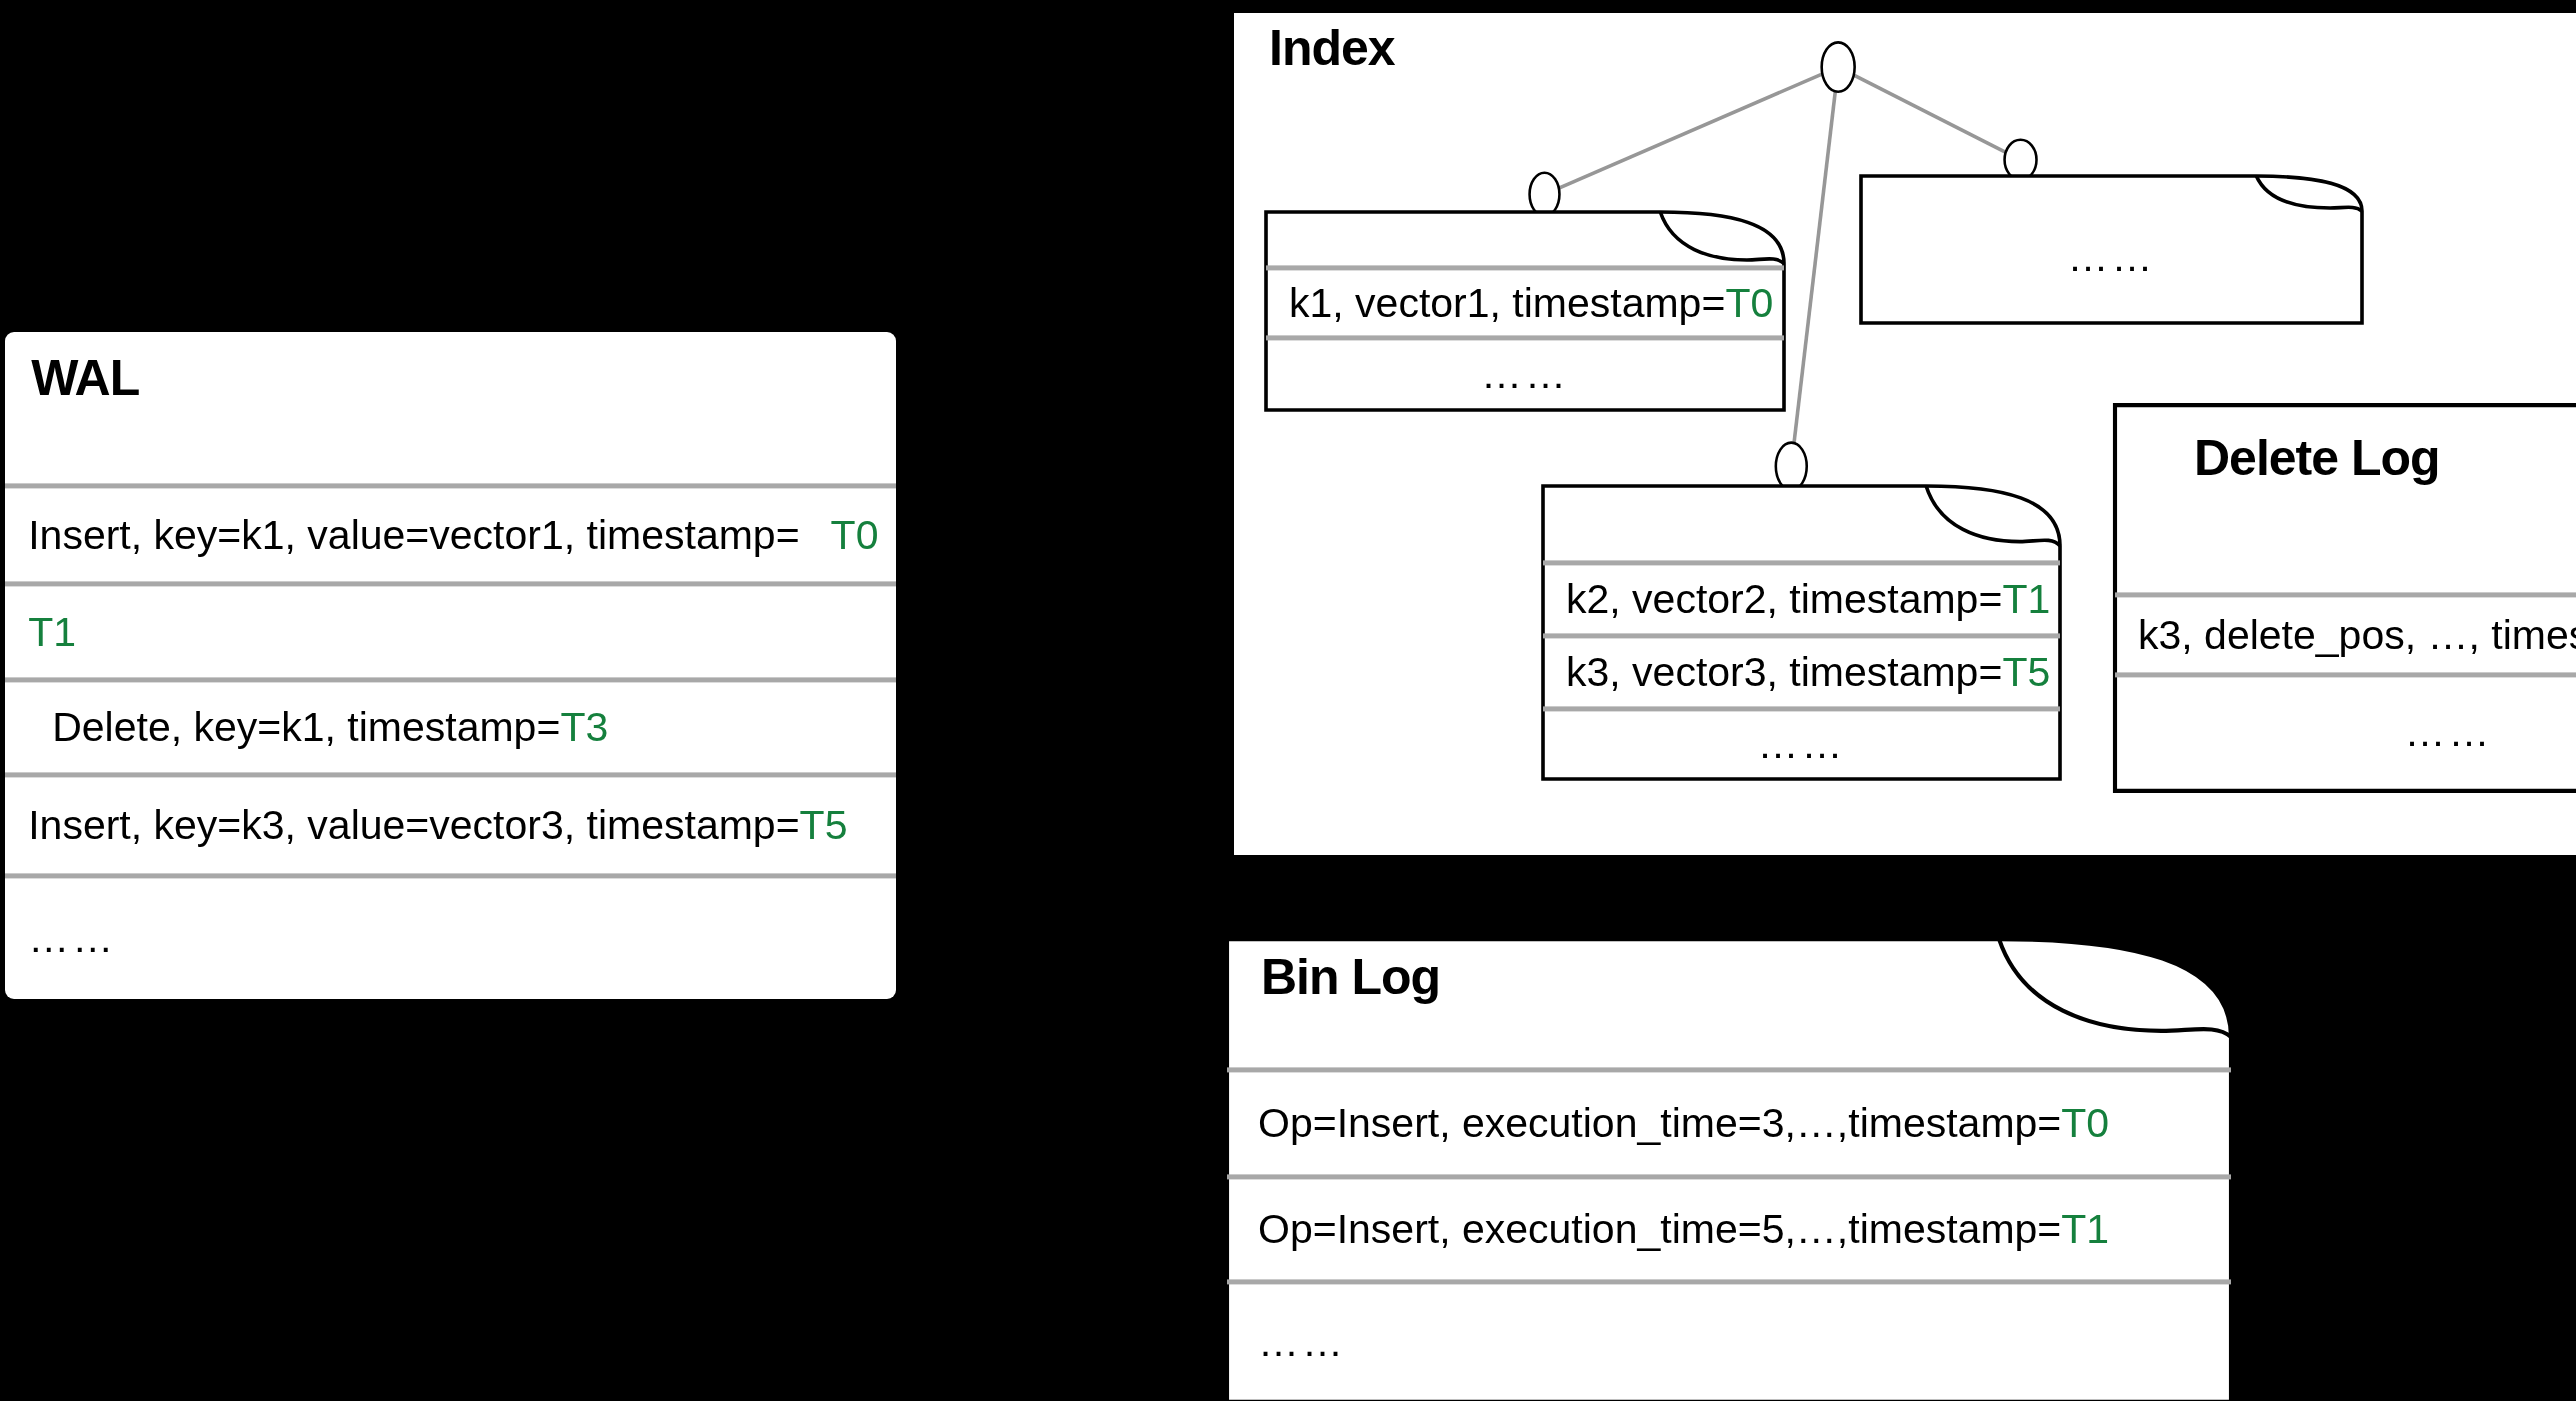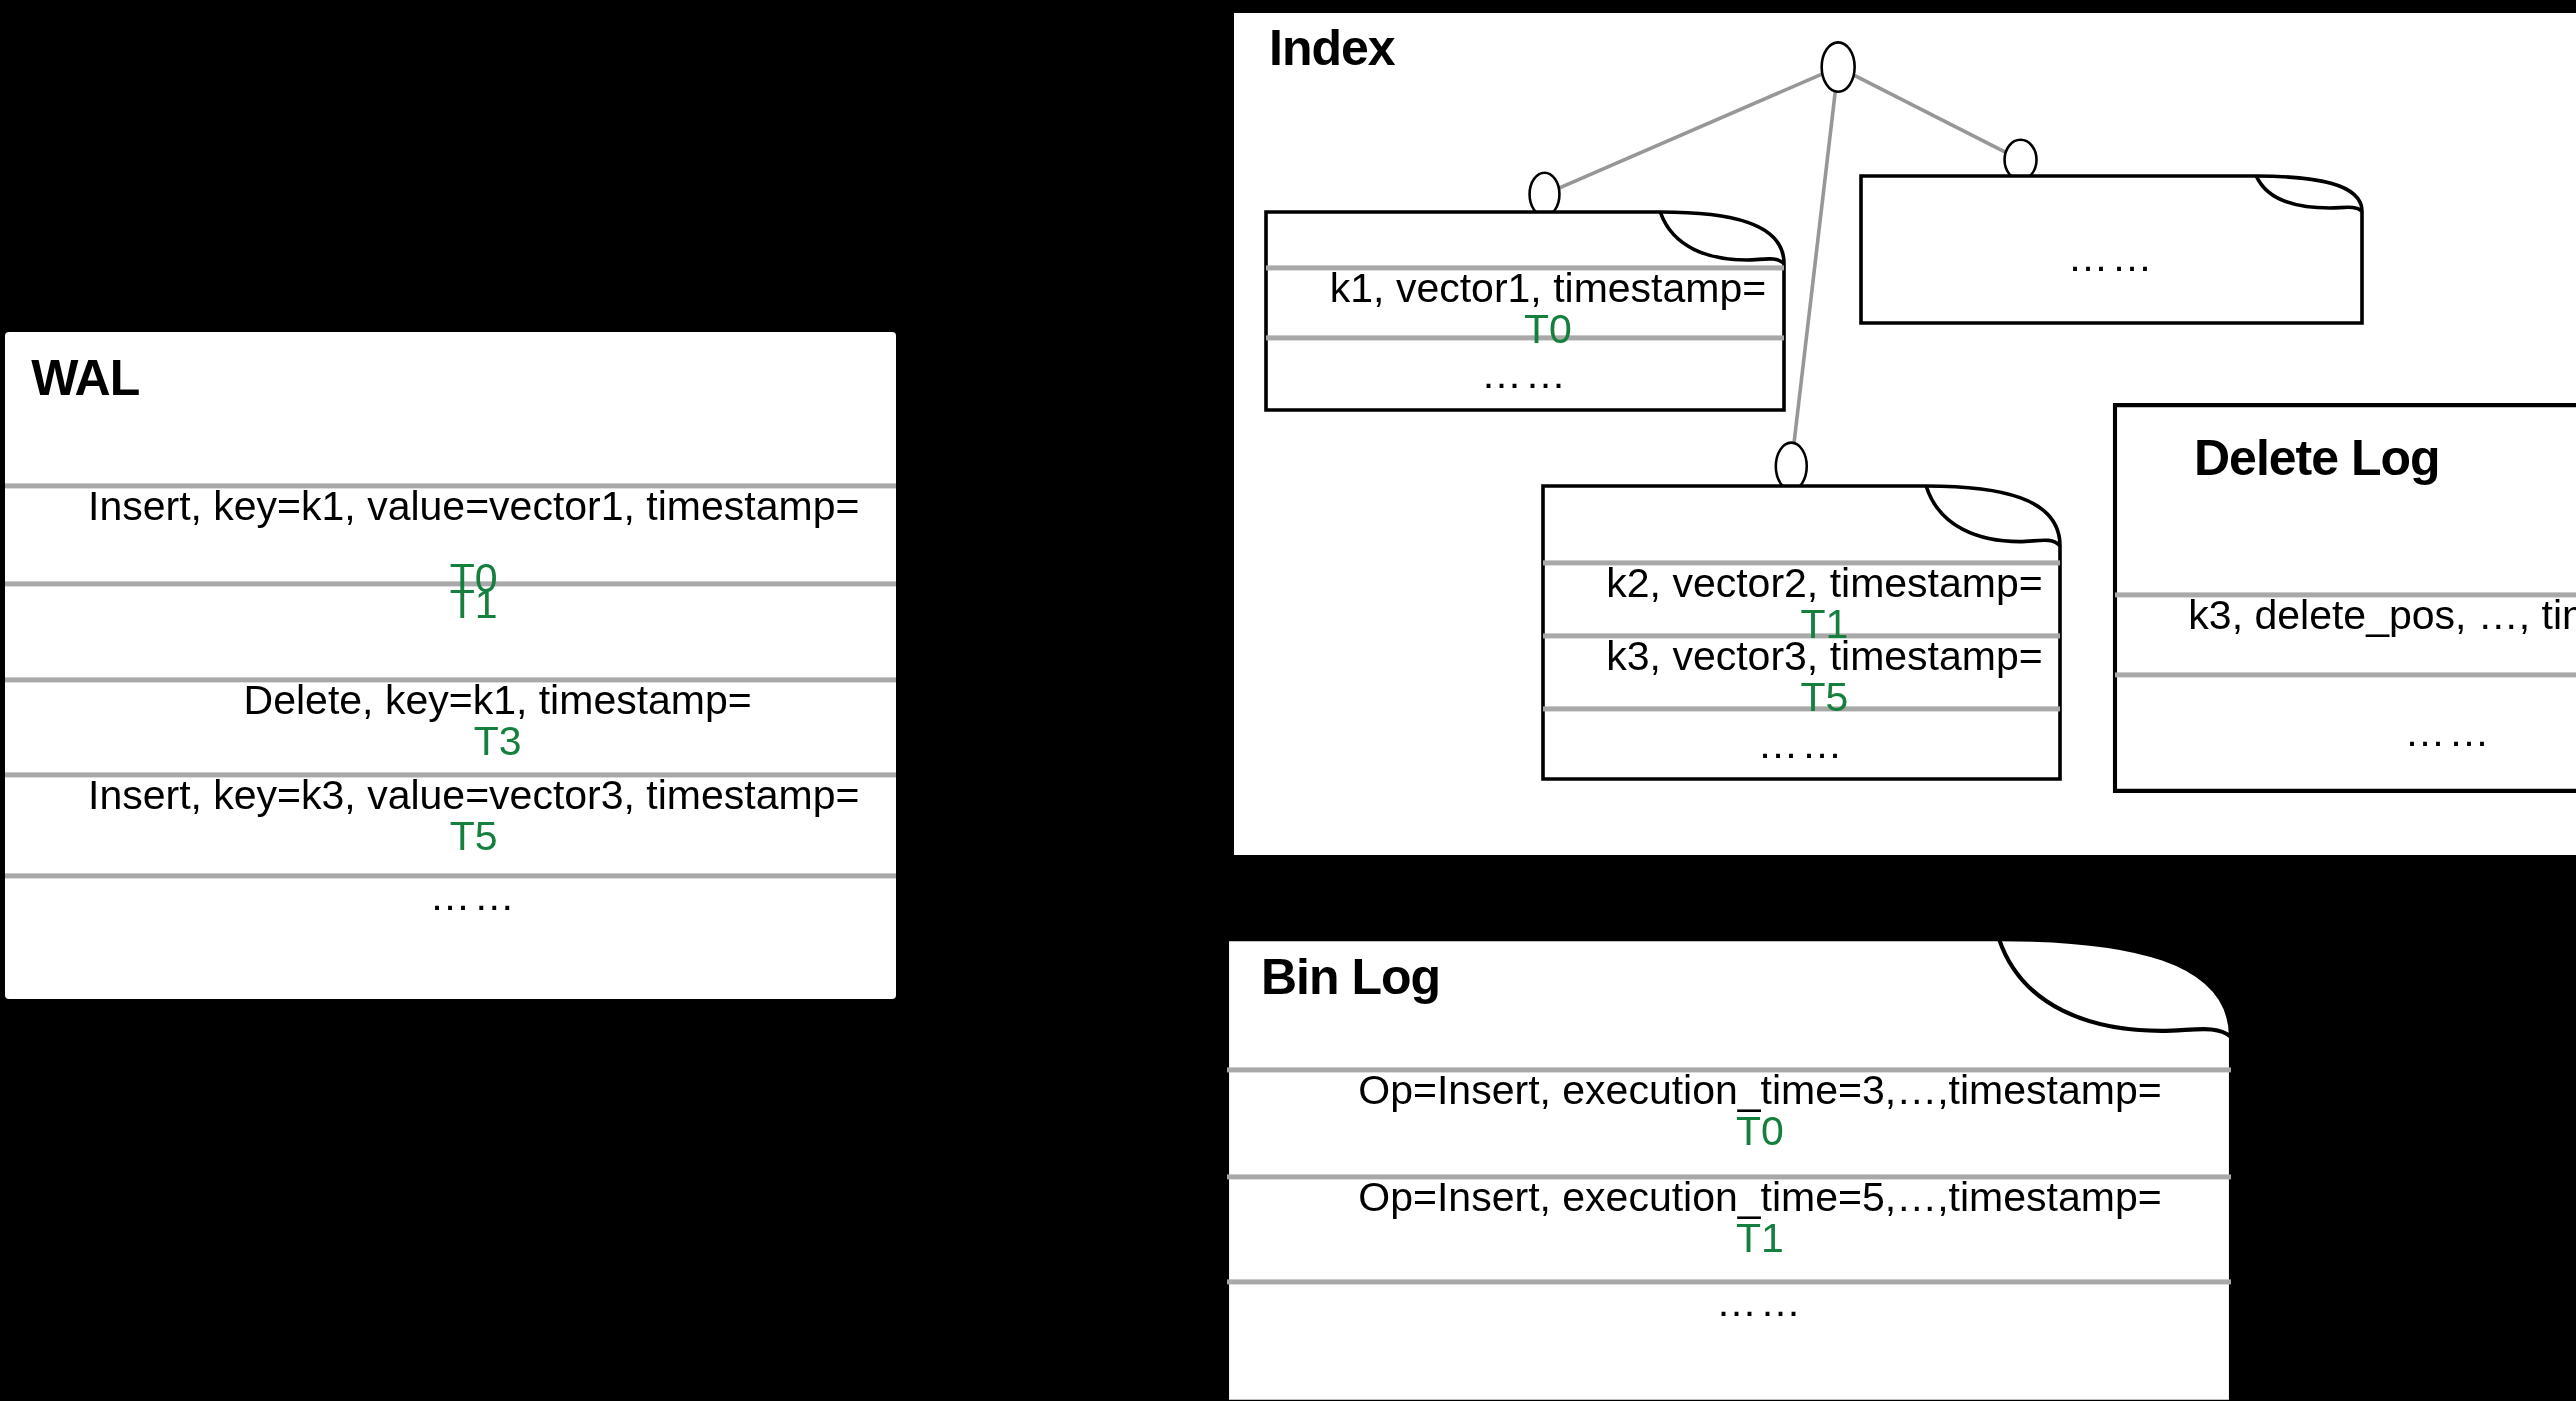--- a/index.html
+++ b/index.html
@@ -3,36 +3,36 @@
 <meta charset="utf-8">
 <style>
   html,body{margin:0;padding:0;background:#000;}
   #canvas{
     position:relative;width:2817px;height:1402px;background:#000;overflow:hidden;
     font-family:"Liberation Sans", sans-serif;color:#000;
   }
   .panel{position:absolute;background:#fff;}
   .box-title{position:absolute;font-weight:bold;font-size:50px;line-height:1;letter-spacing:-1px;white-space:nowrap;}
   .row{position:absolute;display:flex;align-items:center;font-size:41px;line-height:1;white-space:nowrap;}
-  .row.pad{padding-left:23px;flex-direction:column;}
+  .row.pad{padding-left:23px;}
   .row.centered{justify-content:center;padding-left:0;}
   .ts{color:#15803d;font-weight:normal;}
   .divider{position:absolute;height:5.2px;background:#A8A8A8;transform:translateY(-2.6px);}
   .docbox{position:absolute;}
   .docbox svg{position:absolute;left:0;top:0;overflow:visible;display:block;}
   .docbox .content{position:absolute;left:0;top:0;width:100%;height:100%;}
   .tree-svg{position:absolute;left:0;top:0;pointer-events:none;}
   .dots{letter-spacing:3.1px;}
 </style>
 </head>
 <body>
 
 <div id="canvas">
 
-  <div class="panel" style="left:5.2px;top:332px;width:891px;height:667px;border-radius:4px;text-align:right;">
+  <div class="panel" style="left:5.2px;top:332px;width:891px;height:667px;border-radius:9px;text-align:right;">
     <div class="box-title" style="left:26px;top:20.6px;">WAL</div>
     <div class="divider" style="left:0;top:154px;width:891px;"></div>
     <div class="divider" style="left:0;top:252px;width:891px;"></div>
     <div class="divider" style="left:0;top:348px;width:891px;"></div>
     <div class="divider" style="left:0;top:443px;width:891px;"></div>
     <div class="divider" style="left:0;top:544px;width:891px;"></div>
 
     <div class="row pad" style="left:0;top:154px;width:891px;height:98px;gap:31px;">
       <span>Insert, key=k1, value=vector1, timestamp=</span>
         <span class="ts">T0</span>

